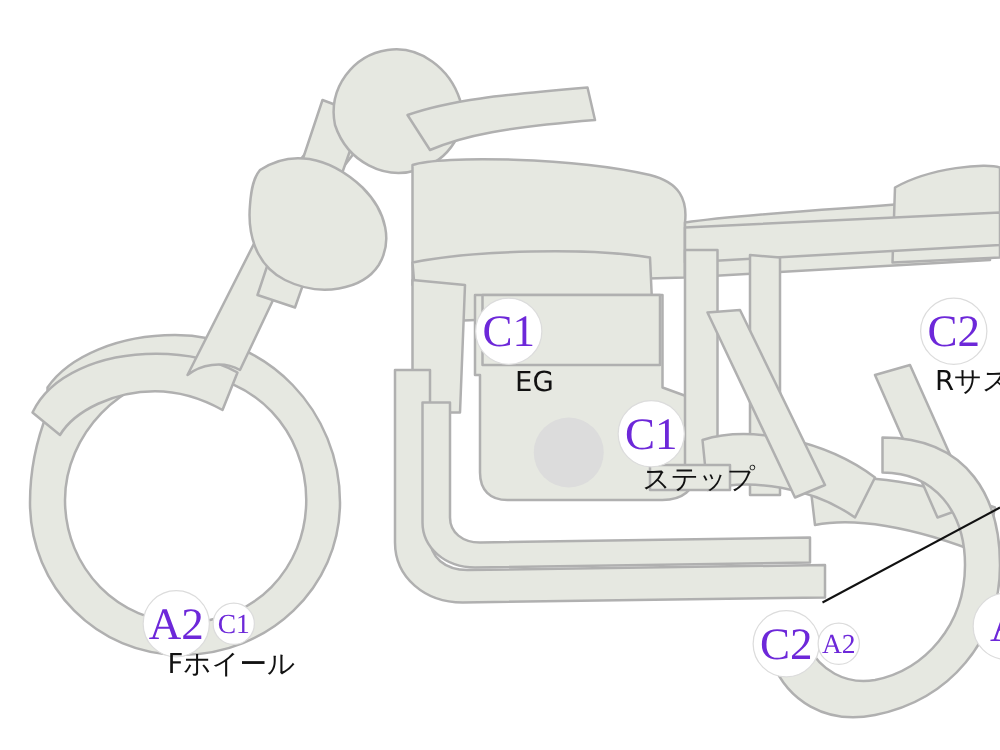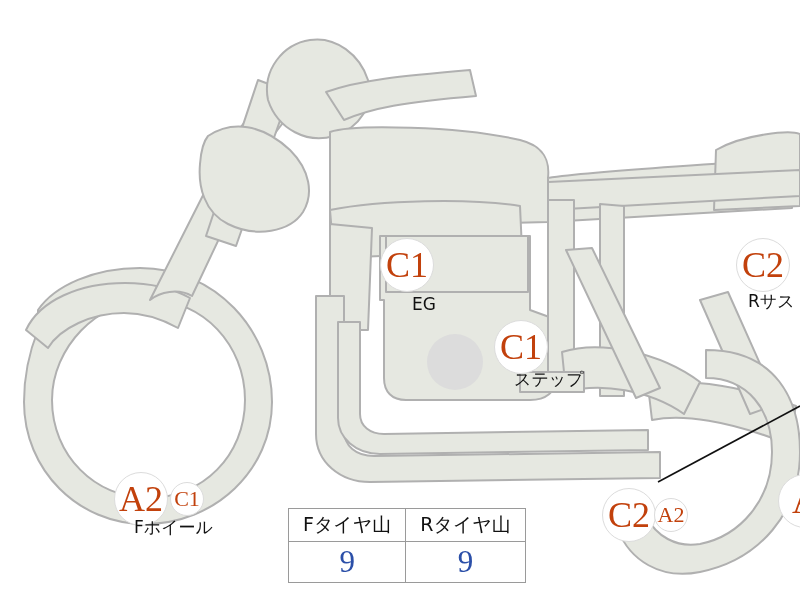--- a/index.html
+++ b/index.html
@@ -11,32 +11,32 @@
   }
   #stage{position:absolute;left:0;top:0;width:800px;height:600px;overflow:hidden;}
   svg.bike{position:absolute;left:0;top:0;width:800px;height:600px;}
 
   .marker{
     position:absolute;
     border-radius:50%;
     background:#ffffff;
     border:1px solid #dcdcdc;
     display:flex;align-items:center;justify-content:center;
-    color:#c2410c;
+    color:#6d28d9;
     box-sizing:border-box;
     line-height:1;
     font-family:"Liberation Serif","DejaVu Serif",serif;
   }
   .marker.big{width:54px;height:54px;font-size:36px;}
   .marker.small{width:34px;height:34px;font-size:22px;}
 
   .partlabel{
     position:absolute;
     color:#111111;
-    font-size:17px;
+    font-size:22px;
     white-space:nowrap;
     font-family:"DejaVu Sans","Liberation Sans",sans-serif;
   }
 
   table.tiretable{
     position:absolute;
     border-collapse:collapse;
     background:#ffffff;
     border:1px solid #9a9a9a;
   }
@@ -154,26 +154,14 @@
 
   <div class="marker big" style="left:114px;top:472px;">A2</div>
   <div class="marker small" style="left:170px;top:482px;">C1</div>
   <div class="partlabel" style="left:134px;top:504px;margin-top:12px;">Fホイール</div>
 
   <div class="marker big" style="left:602px;top:488px;">C2</div>
   <div class="marker small" style="left:654px;top:498px;">A2</div>
 
   <div class="marker big" style="left:778px;top:474px;">A</div>
 
-  <table class="tiretable" style="left:288px;top:508px;">
-    <tbody>
-        <tr>
-      <th>Fタイヤ山</th>
-      <th>Rタイヤ山</th>
-    </tr>
-    <tr>
-      <td>9</td>
-      <td>9</td>
-    </tr>
-  </tbody>
-    </table>
 
 </div>
 
 </body></html>

